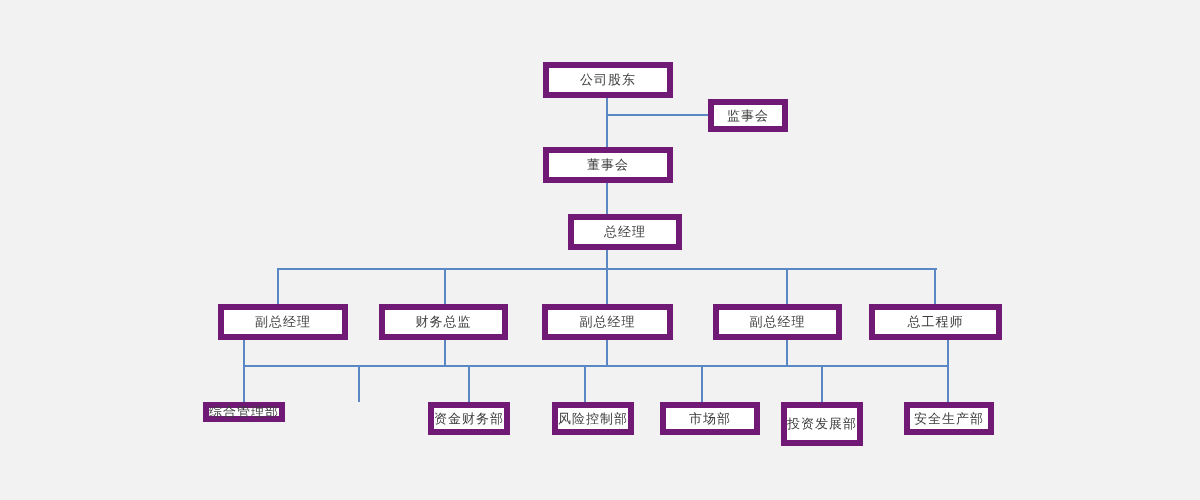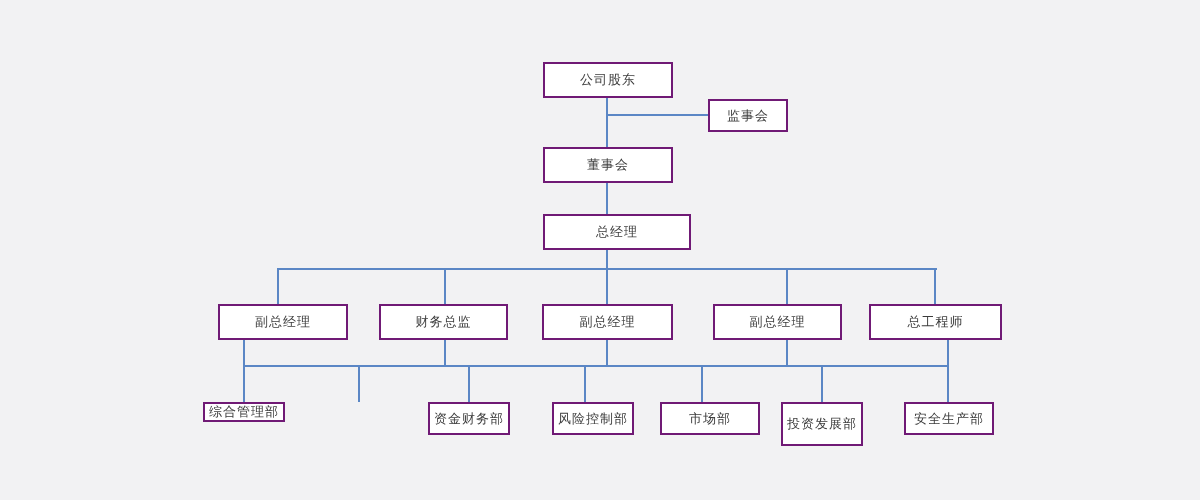--- a/index.html
+++ b/index.html
@@ -8,21 +8,21 @@
     width: 1200px;
     height: 500px;
     background: #f2f2f3;
     font-family: "DejaVu Serif", "Liberation Serif", serif;
     overflow: hidden;
   }
   .node {
     position: absolute;
     box-sizing: border-box;
     background: #ffffff;
-    border: 2px solid #701a75;
+    border: 6px solid #701a75;
     display: flex;
     align-items: center;
     justify-content: center;
     font-size: 13px;
     color: #3c3c3c;
     letter-spacing: 1px;
     white-space: nowrap;
   }
   .line {
     position: absolute;
@@ -63,21 +63,21 @@
     <span>公司股东</span>
   </div>
   <div class="node" style="left:708px;top:99px;width:80px;height:33px;">
     <span>监事会</span>
   </div>
 
   <div class="node" style="left:543px;top:147px;width:130px;height:36px;">
     <span>董事会</span>
   </div>
 
-  <div class="node" style="left:543px;top:214px;width:148px;height:36px;">
+  <div class="node" style="left:568px;top:214px;width:114px;height:36px;">
     <span>总经理</span>
   </div>
 
   <div class="node" style="left:218px;top:304px;width:130px;height:36px;">
     <span>副总经理</span>
   </div>
   <div class="node" style="left:379px;top:304px;width:129px;height:36px;">
     <span>财务总监</span>
   </div>
   <div class="node" style="left:542px;top:304px;width:131px;height:36px;">

